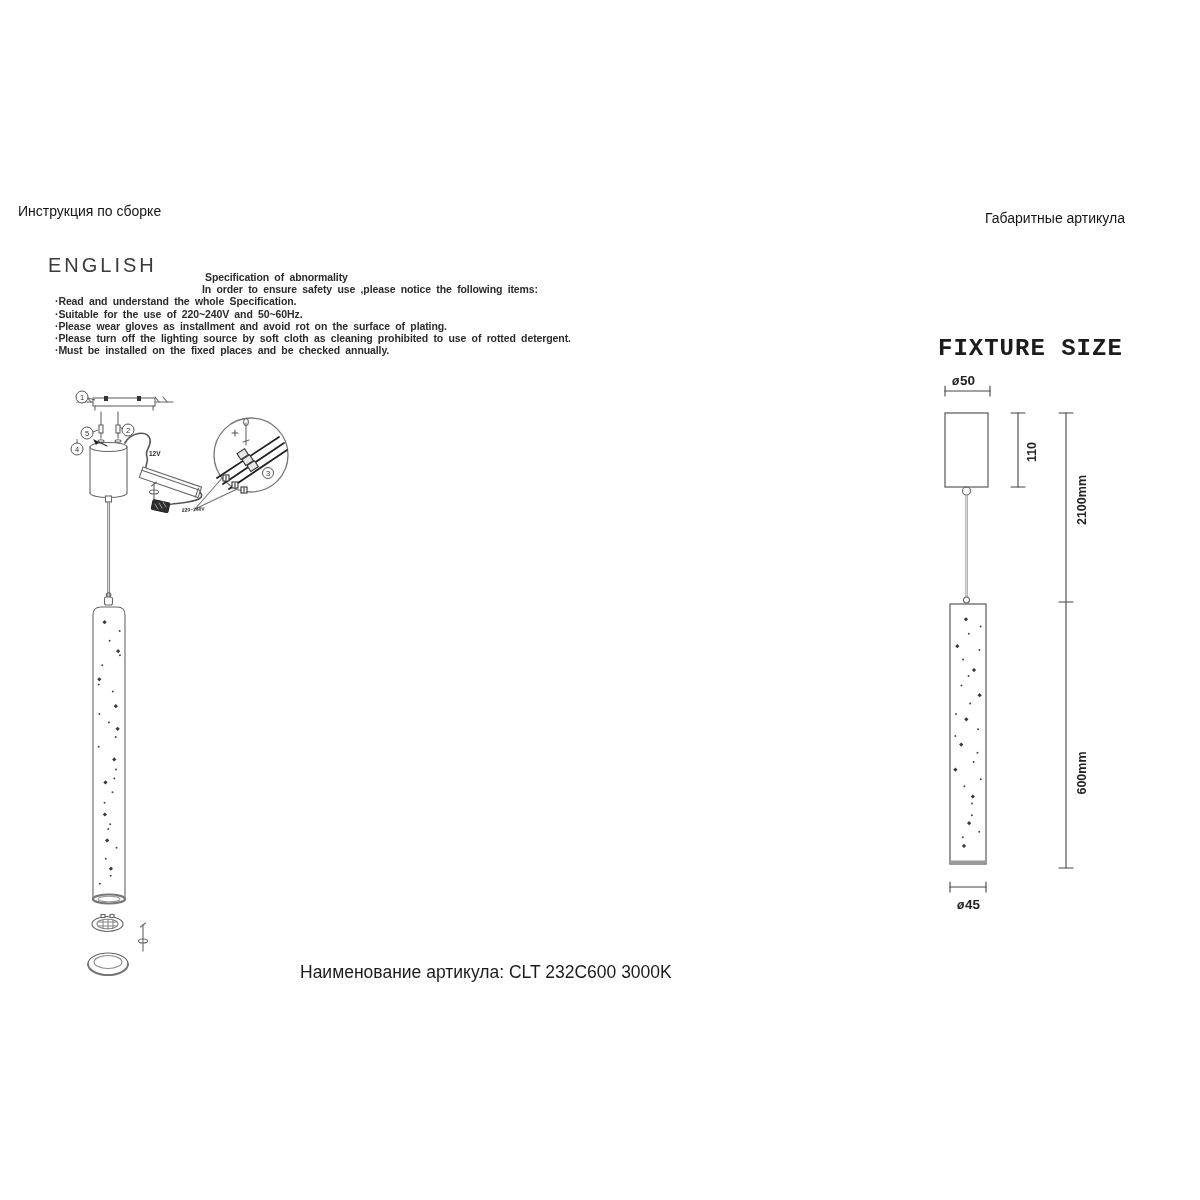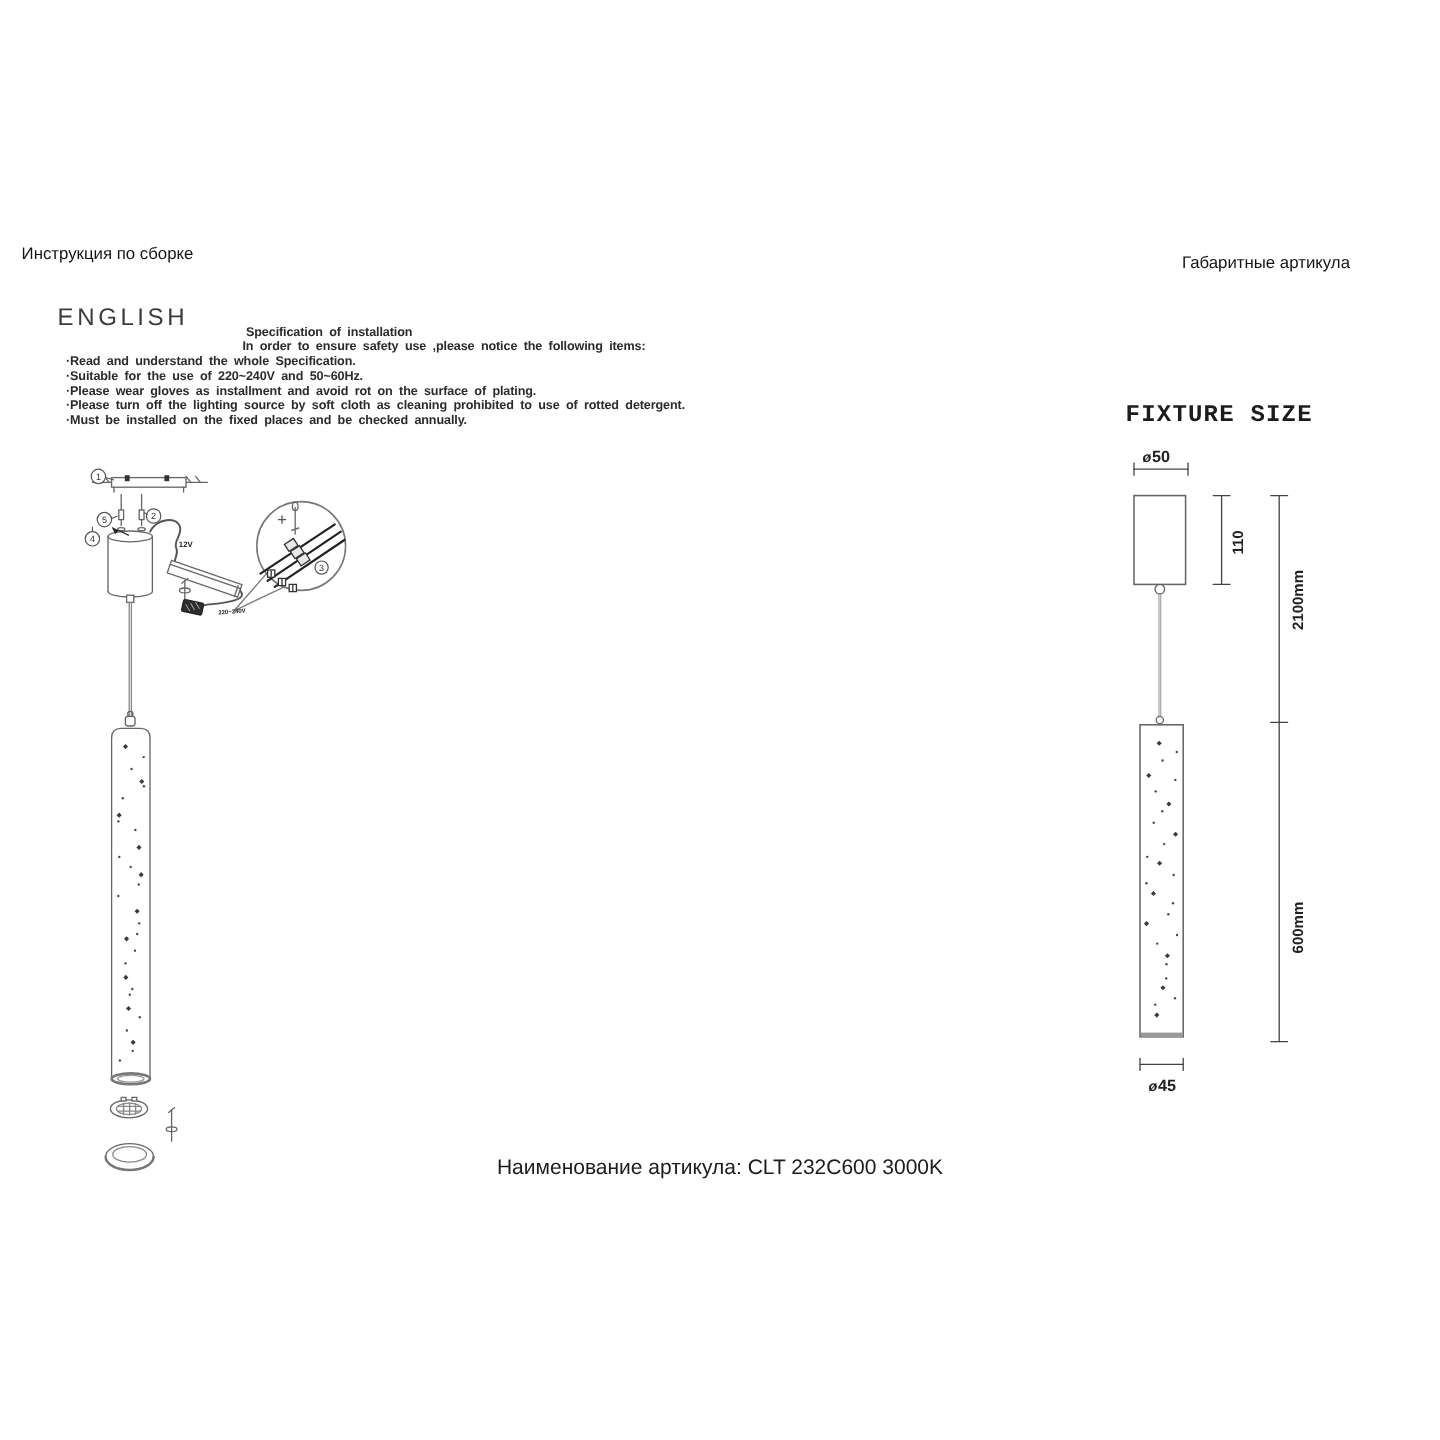--- a/index.html
+++ b/index.html
@@ -8,36 +8,36 @@
   .abs{position:absolute;}
   .title-ru{font-size:14px;color:#151515;}
   #title-left{left:18px;top:203px;}
   #title-right{left:985px;top:210px;}
   #english-heading{left:48px;top:254px;font-size:20px;letter-spacing:3px;color:#3a3a3a;}
   #spec-block{left:55px;top:271px;width:620px;font-weight:bold;font-size:10.5px;
               line-height:12.2px;color:#2b2b2b;letter-spacing:-0.1px;word-spacing:2.5px;}
   #spec-title{margin-left:150px;}
   .spec-intro{margin-left:10px;text-align:center;}
   .spec-item{margin-left:0;}
-  #footer-article{left:300px;top:962px;width:600px;text-align:center;font-size:17.5px;color:#1c1c1c;}
+  #footer-article{left:300px;top:962px;width:600px;font-size:17.5px;color:#1c1c1c;}
   #fixture-size-heading{left:938px;top:335px;font-family:"Liberation Mono",monospace;
-                        font-weight:bold;font-size:20px;letter-spacing:1px;color:#1c1c1c;}
+                        font-weight:bold;font-size:24px;letter-spacing:1px;color:#1c1c1c;}
   svg text{font-family:"Liberation Sans",sans-serif;}
   .dim-text{font-weight:bold;fill:#222;}
   .callout-text{font-size:7.5px;fill:#333;}
 </style>
 </head>
 <body>
 
 <div class="abs title-ru" id="title-left">Инструкция по сборке</div>
 <div class="abs title-ru" id="title-right">Габаритные артикула</div>
 <div class="abs" id="english-heading">ENGLISH</div>
 
 <div class="abs" id="spec-block">
-  <div id="spec-title">Specification of installation</div>
+  <div id="spec-title">Specification of abnormality</div>
   <div class="spec-intro">In order to ensure safety use ,please notice the following items:</div>
   <div class="spec-item">·Read and understand the whole Specification.</div>
   <div class="spec-item">·Suitable for the use of 220~240V and 50~60Hz.</div>
   <div class="spec-item">·Please wear gloves as installment and avoid rot on the surface of plating.</div>
   <div class="spec-item">·Please turn off the lighting source by soft cloth as cleaning prohibited to use of rotted detergent.</div>
   <div class="spec-item">·Must be installed on the fixed places and be checked annually.</div>
 </div>
 
 <div class="abs" id="fixture-size-heading">FIXTURE SIZE</div>
 <div class="abs" id="footer-article">Наименование артикула: CLT 232C600 3000K</div>

